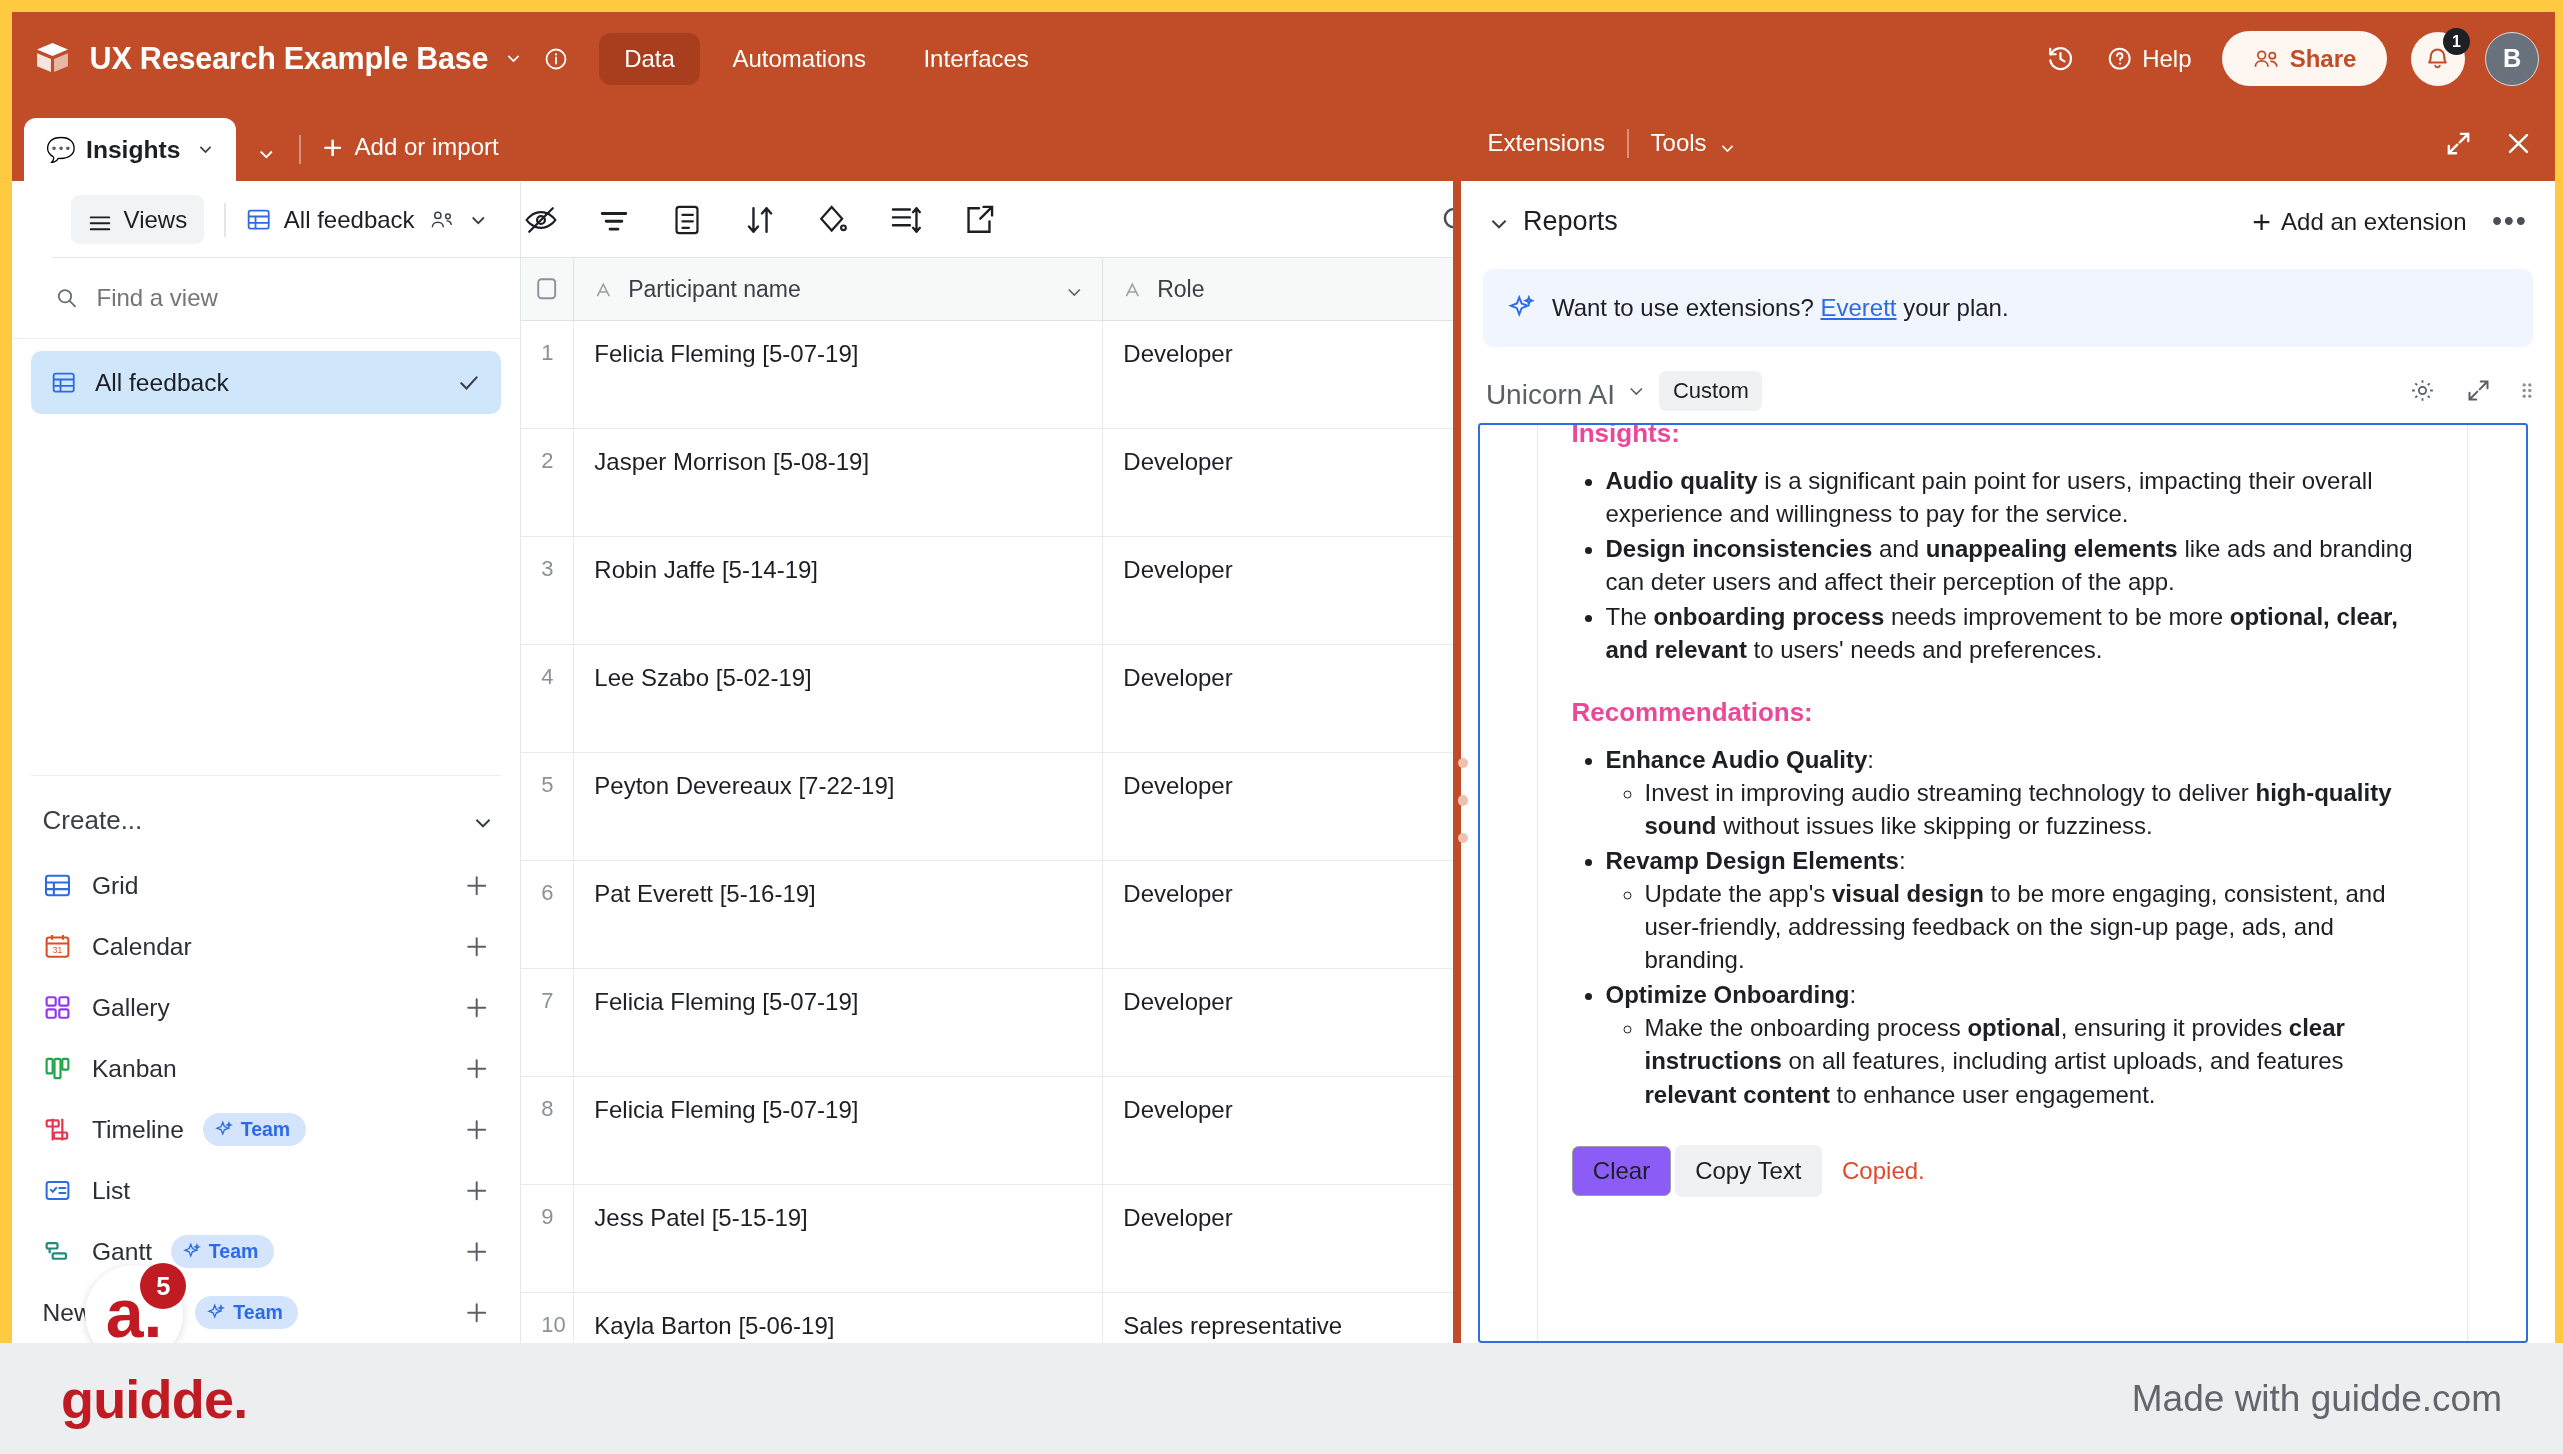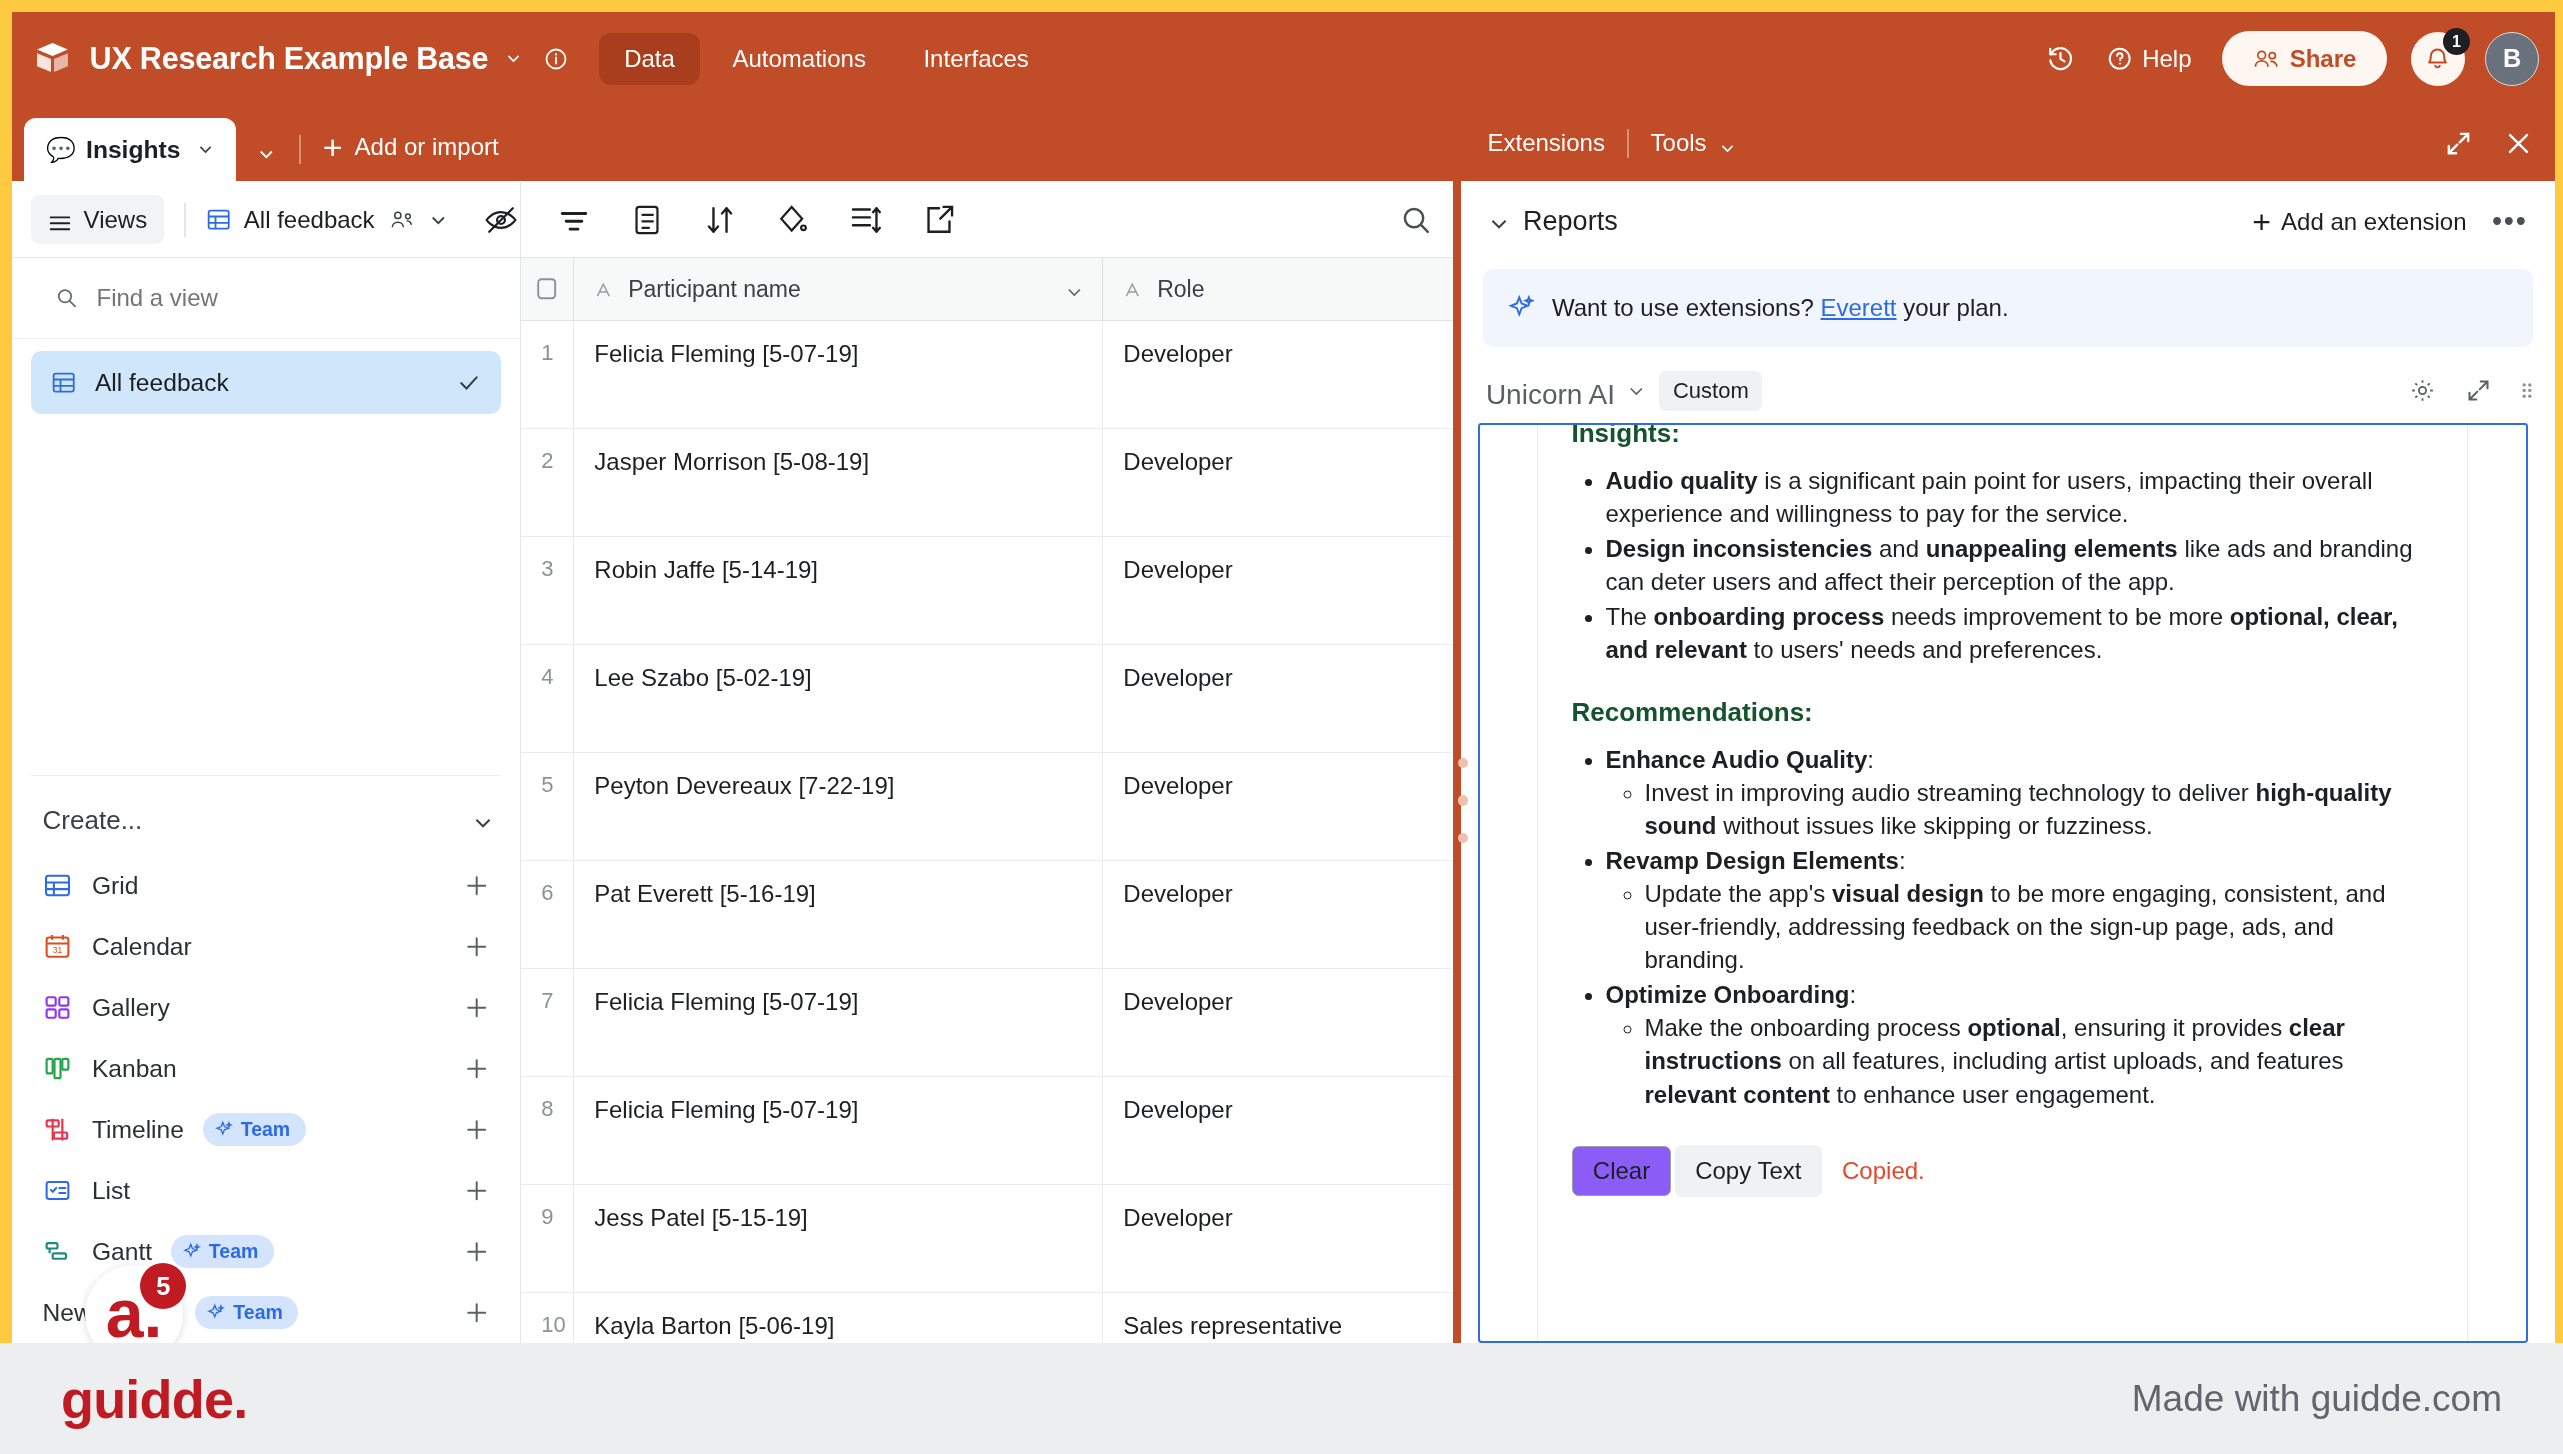--- a/index.html
+++ b/index.html
@@ -91,21 +91,21 @@
   
   #workarea{
     position:absolute; left:0; top:170px; right:0; bottom:0; background:#fff;
     display:flex;
   }
 
   
   #views-panel{ width:509px; flex:none; border-right:0.8px solid #E3E5E8; display:flex; flex-direction:column; }
   #toolbar{
     height:76px; display:flex; align-items:center; padding:0 18.6px; gap:0;
-    border-bottom:0.8px solid #E3E5E8; width:1441px;
+    border-bottom:0.8px solid #E3E5E8; width:1441px;margin-left:40px;
   }
   #views-btn{
     display:flex;align-items:center; background:#F2F3F4; border-radius:8.5px;
     padding:10.2px 17px; font-size:24px; color:#1D1F25;
   }
   #views-btn .burger{ margin-right:12px; width:24px; height:18.6px;}
   .tb-div{ width:1.7px; height:34px; background:#E3E5E8; margin:0 20.3px; }
   #cur-view{ display:flex; align-items:center; }
   #cur-view .gridicon{ width:25.4px;height:25.4px; margin-right:12px; }
   #cur-view .vname{ font-size:24px; color:#1D1F25; }
@@ -230,21 +230,21 @@
 
   #report-box{
     margin:0 27px 0 17px; border:2.5px solid #2E6FE0; border-radius:3.4px;
     flex:1; overflow:hidden; position:relative; background:#fff;
     display:flex;
   }
   #rb-gutter{ width:58px; border-right:0.8px solid #E9EAEC; flex:none; }
   #rb-body{ flex:1; padding:0 29px 0 34px; overflow:hidden; position:relative; }
   #rb-right{ width:59px; border-left:0.8px solid #E9EAEC; flex:none; }
 
-  .r-h{ font-size:26px; font-weight:700; color:#14532d; margin-top:0; }
+  .r-h{ font-size:26px; font-weight:700; color:#ec4899; margin-top:0; }
   #insights-h{ margin-top:-6.8px; }
   #recs-h{ margin-top:30.5px; }
   ul.r-ul{ list-style:disc; margin:15.3px 0 0 34px; }
   ul.r-ul > li{ font-size:24px; line-height:1.38; color:#1D1F25; margin-bottom:1.7px; }
   ul.r-sub{ list-style:circle; margin:0 0 0 39px; }
   ul.r-sub > li{ font-size:24px; line-height:1.38; color:#1D1F25; }
   .r-b{ font-weight:700; }
   #rb-actions{ display:flex; align-items:center; margin-top:34px; }
   #clear-btn{
     background:#8b5cf6; border:1.7px solid #9A9FA6; border-radius:6.8px;

